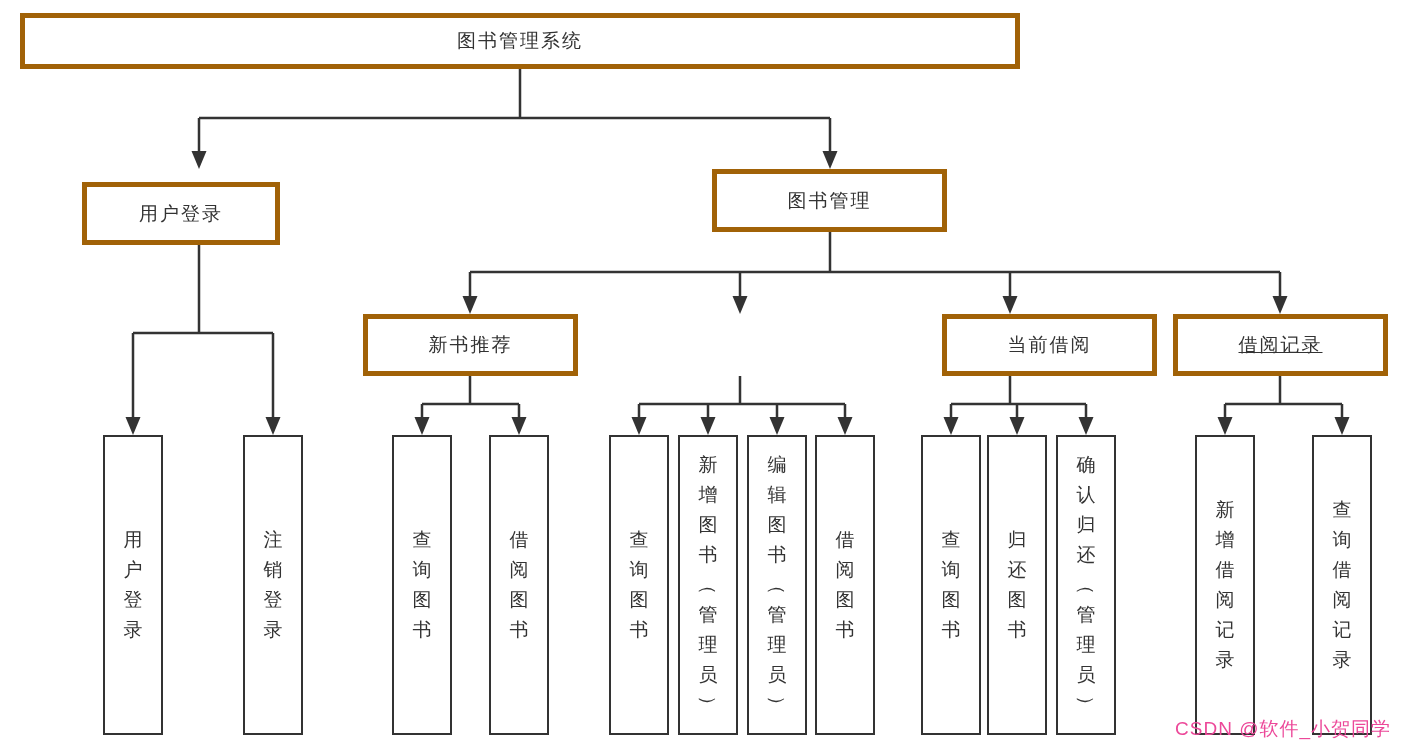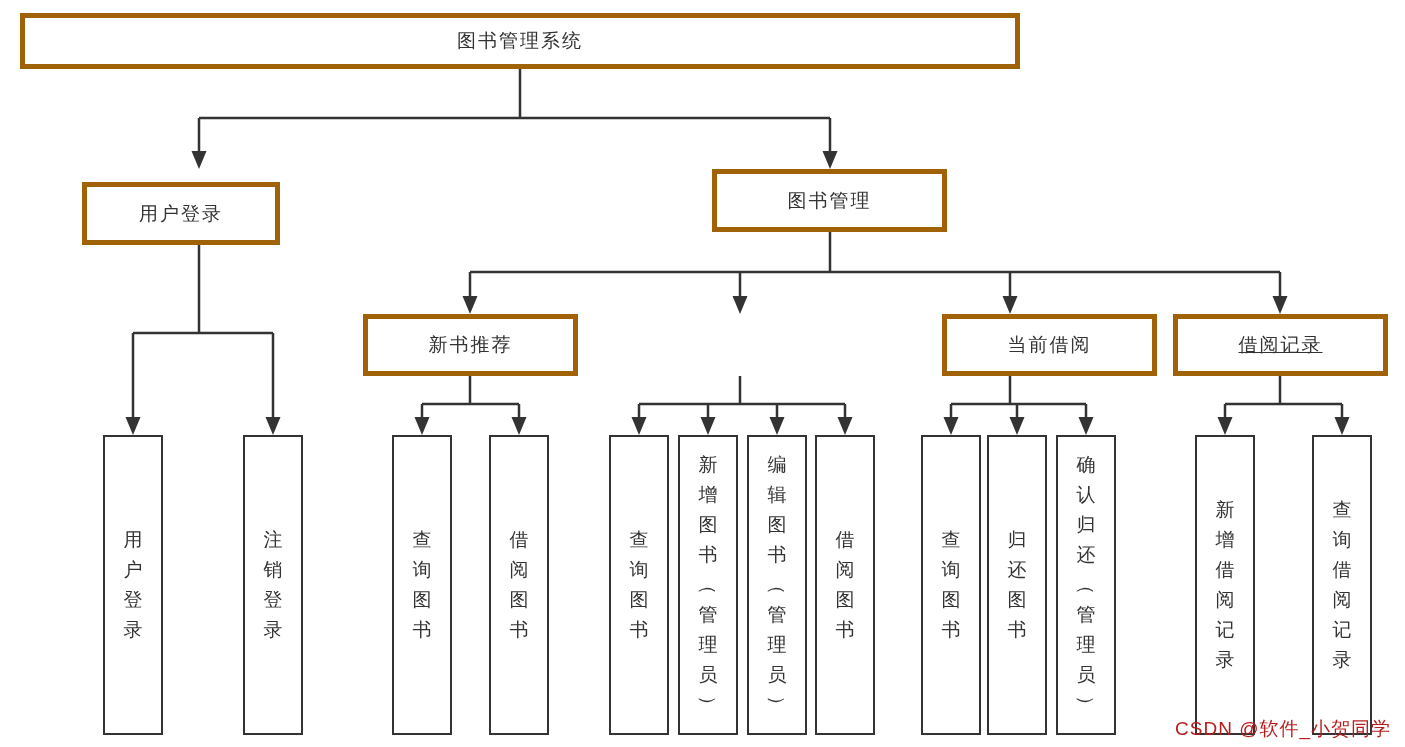--- a/index.html
+++ b/index.html
@@ -46,21 +46,21 @@
   }
   .vchar { height: 30px; line-height: 30px; text-align: center; width: 100%; }
   .vchar.rot { transform: rotate(90deg); }
 
   .watermark {
     position: absolute;
     right: 14px;
     bottom: 5px;
     font-size: 19px;
     letter-spacing: 1px;
-    color: #b91c1c;
+    color: #ec4899;
     white-space: nowrap;
   }
 </style>
 </head>
 <body>
 
 <div class="canvas">
 
   <svg class="wires" width="1405" height="747">
     <g stroke="#333333" stroke-width="2.5" fill="none">

